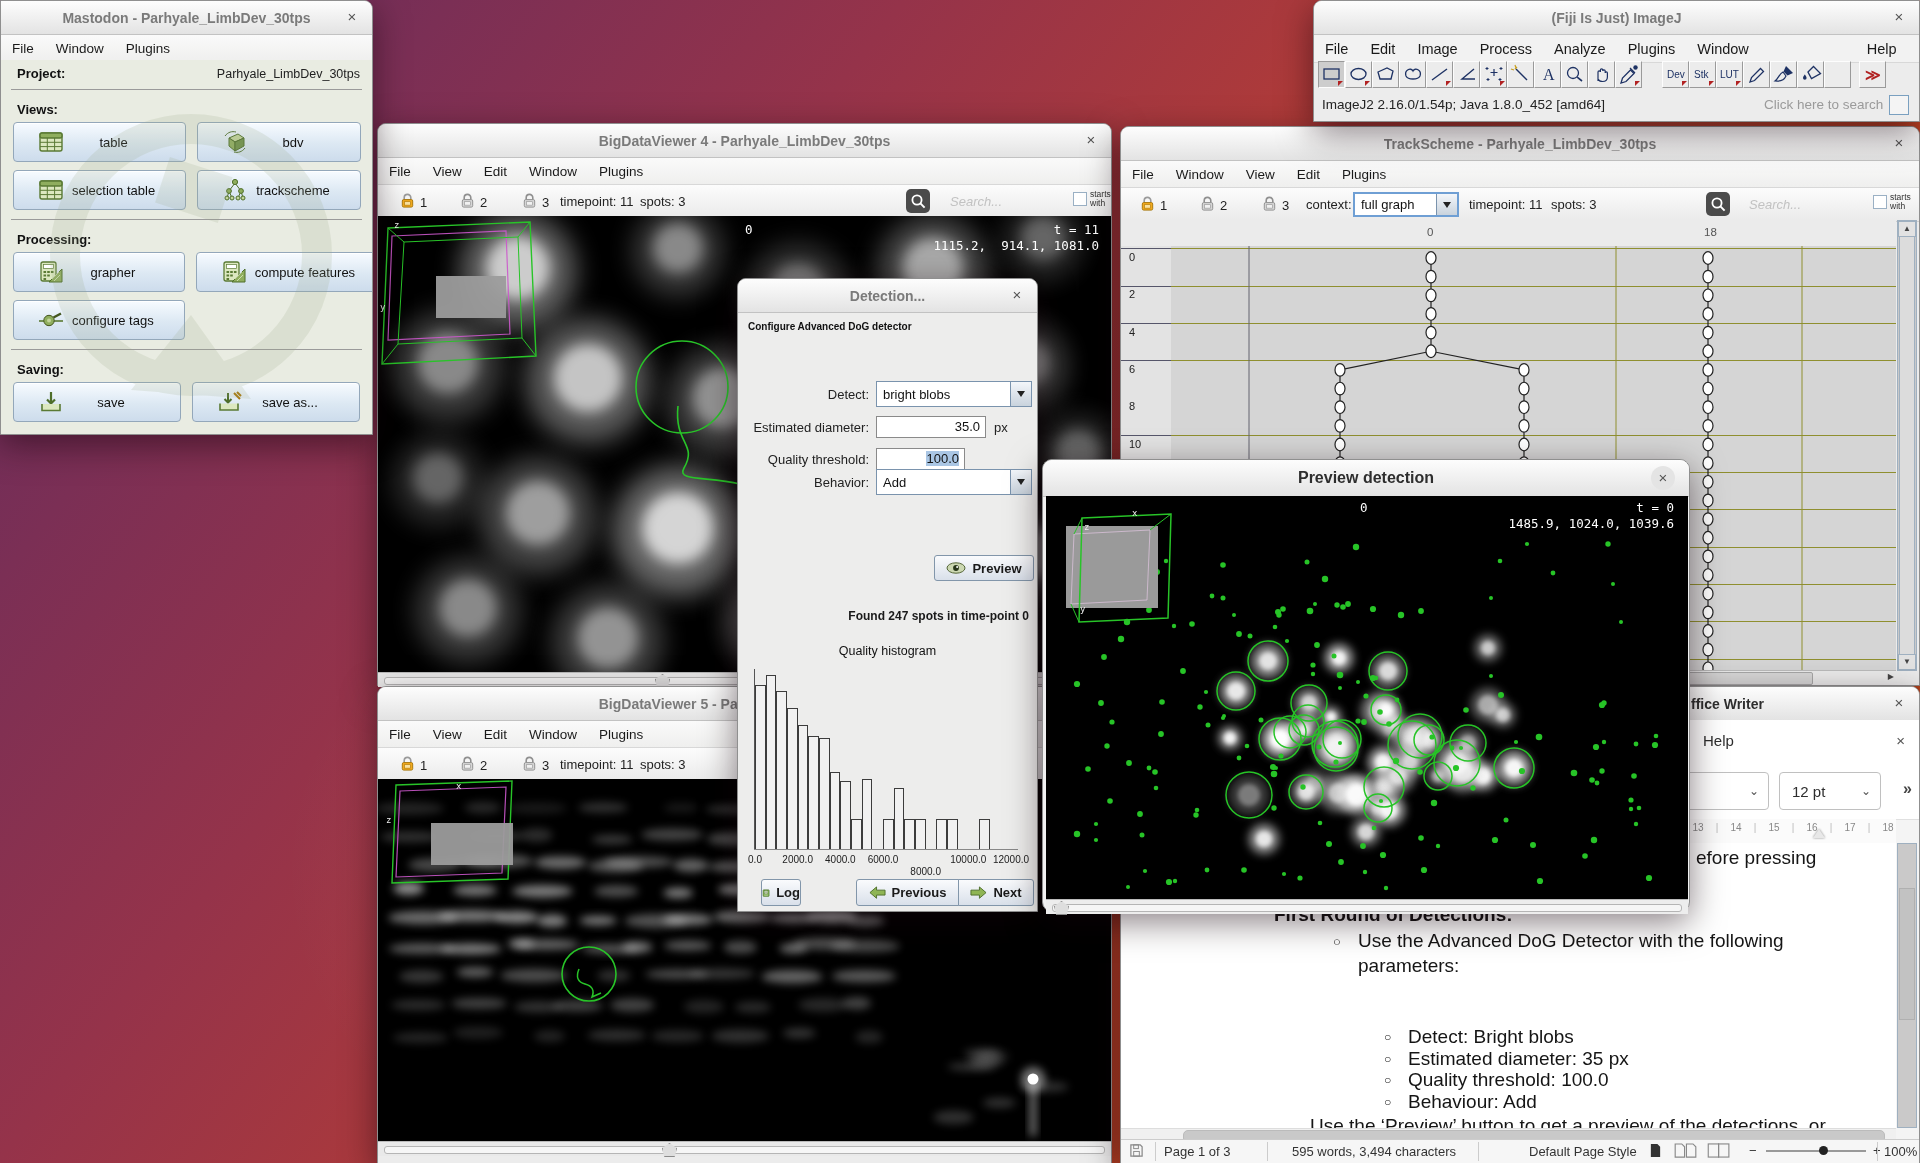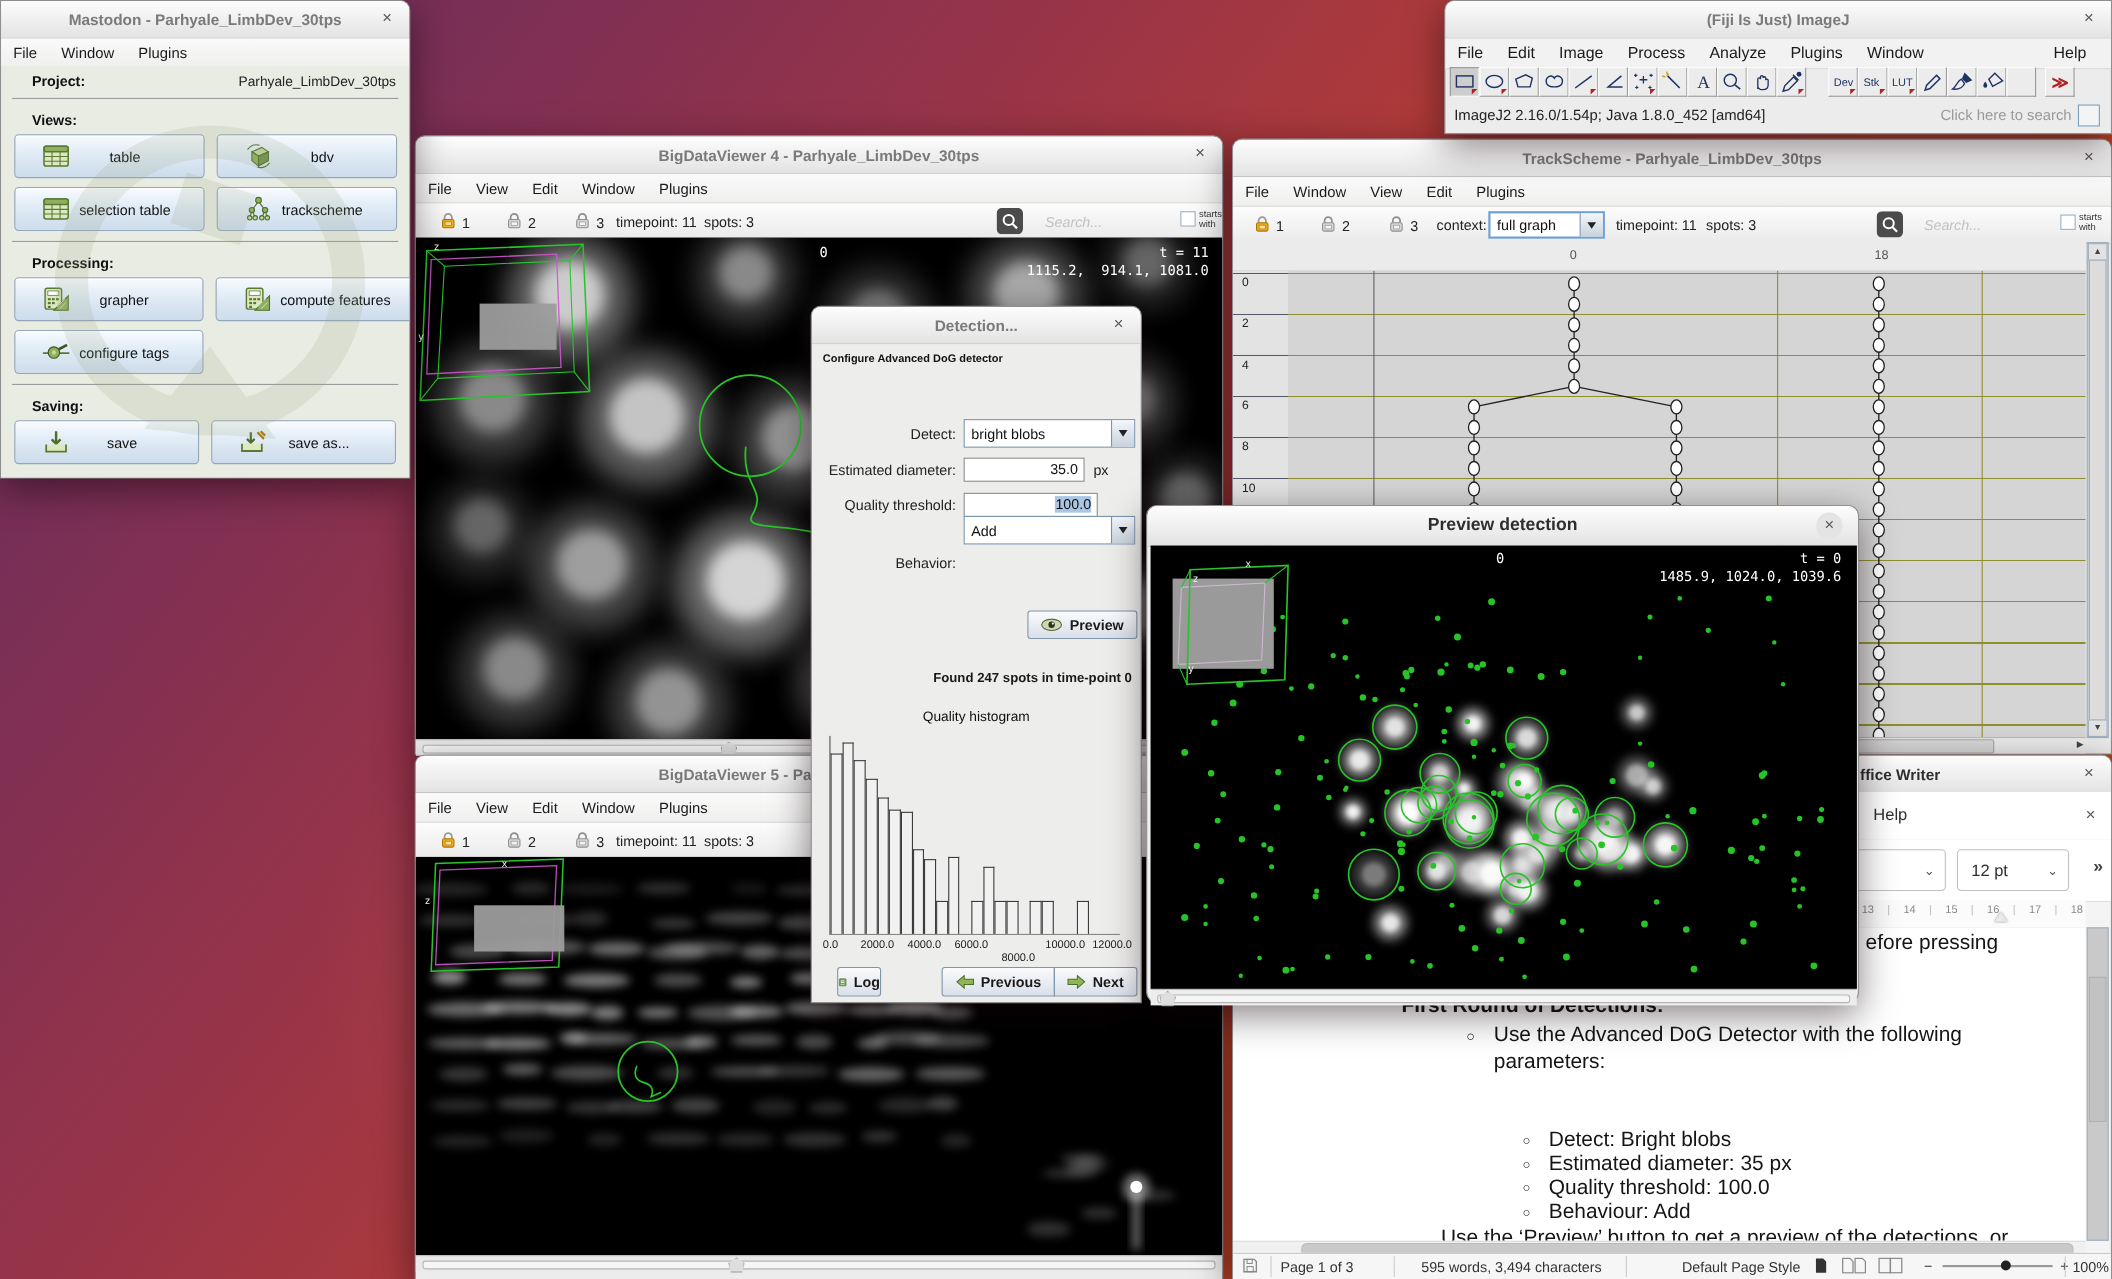--- a/index.html
+++ b/index.html
@@ -25,21 +25,21 @@
   .sw .lbl{font-size:8.5px;line-height:1.05;color:#333}
   .mag{position:absolute;width:24px;height:24px}
   .imgarea{position:absolute;background:#000;overflow:hidden}
   .ovl{position:absolute;color:#fff;font-family:"DejaVu Sans Mono",monospace;font-size:12.5px;white-space:pre}
   .axlbl{position:absolute;color:#eee;font-family:"DejaVu Sans Mono",monospace;font-size:9px}
   .tslider{position:absolute;background:#e9e9e9;border-top:1px solid #bbb}
   .tslider .groove{position:absolute;left:6px;right:6px;top:4px;height:6px;background:#f6f6f6;border:1px solid #b5b5b5;border-radius:3px}
   .tslider .thumb{position:absolute;top:1px;width:13px;height:12px;background:#dedede;border:1px solid #8a8a8a;clip-path:polygon(50% 0,100% 38%,84% 100%,16% 100%,0 38%)}
   
   .m-body{position:absolute;left:0;right:0;top:59px;bottom:0;background:#e9ece2;overflow:hidden}
-  .m-label{font-weight:bold;font-size:13px;color:#111;padding:6px 28px 2px}
+  .m-label{font-weight:bold;font-size:13px;color:#111;padding:6px 16px 2px}
   .m-value{font-size:12.5px;color:#222}
   .m-hr{border:none;border-top:1px solid #9a9a9a;margin:6px 10px}
   .m-grid{display:grid;grid-template-columns:1fr 1fr;gap:8px 11px;padding:3px 12px}
   .m-btn{height:38px;background:linear-gradient(#f7fbff,#dce8f3 55%,#cddcec);border:1px solid #93a7ba;border-radius:4px;display:flex;align-items:center;padding:0 10px;box-shadow:inset 0 1px 0 #fff}
   .m-btn .m-ic{width:26px;height:26px;margin:0 8px 0 14px;flex:none}
   .m-btn .m-bl{flex:1;text-align:center;font-size:13px;color:#111;margin-right:20px;white-space:nowrap}
   
   .ij-tools{position:absolute;left:4px;top:60px;display:flex}
   .ij-tool{width:27px;height:27px;background:#ececec;border:1px solid;border-color:#fdfdfd #9a9a9a #9a9a9a #fdfdfd;position:relative;box-sizing:border-box}
   .ij-tool svg{width:24px;height:22px;margin:1px}
@@ -853,23 +853,23 @@
         <span class="cb">
           <i></i>
         </span>
       </span>
 
     <span class="dlg-lbl" style="right:168px;top:141px">Estimated diameter:</span>
     <span class="field" style="left:138px;top:137px;width:110px;height:22px">35.0</span>
     <span class="dlg-lbl" style="left:256px;top:141px;text-align:left">px</span>
 
     <span class="dlg-lbl" style="right:168px;top:173px">Quality threshold:</span>
-    <span class="field" style="left:138px;top:169px;width:122px;height:22px"><span style="background:#aac6e4">100.0</span></span>
-
-    <span class="dlg-lbl" style="right:168px;top:225px">Behavior:</span>
+    <span class="field" style="left:138px;top:169px;width:89px;height:22px"><span style="background:#aac6e4">100.0</span></span>
+
+    <span class="dlg-lbl" style="right:168px;top:196px">Behavior:</span>
     <span class="combo" style="left:138px;top:190px;width:156px;height:26px">
         <span class="cv">Add</span>
         <span class="cb">
           <i></i>
         </span>
       </span>
 
 
     <span class="swbtn" style="left:196px;top:276px;width:100px;height:26px">
         <span style="width:20px;height:12px;display:inline-block"><svg viewBox="0 0 20 12">

